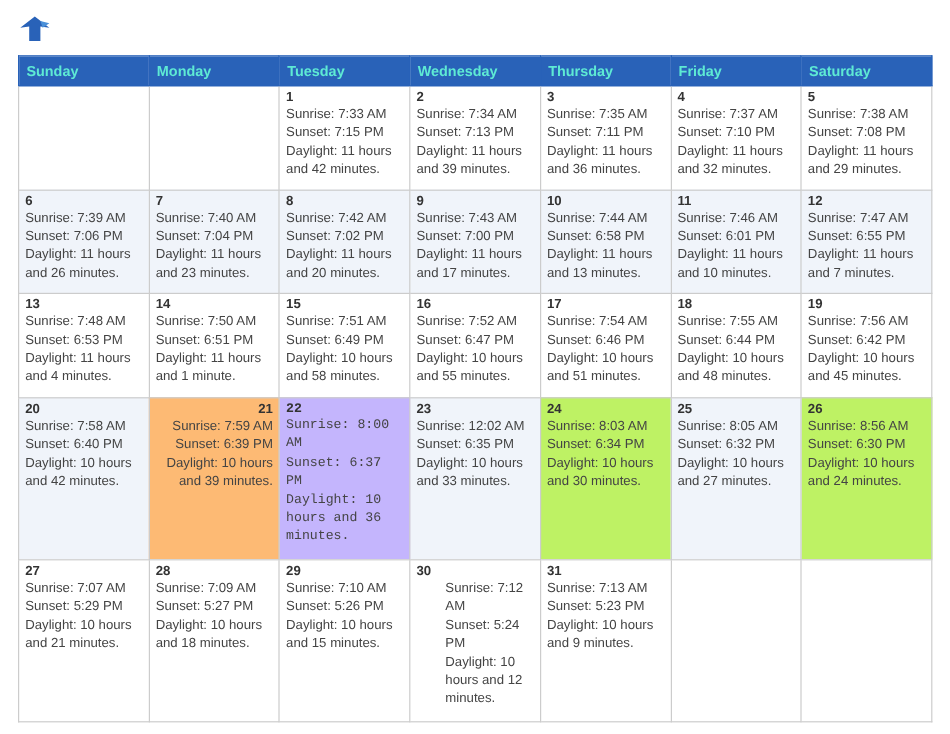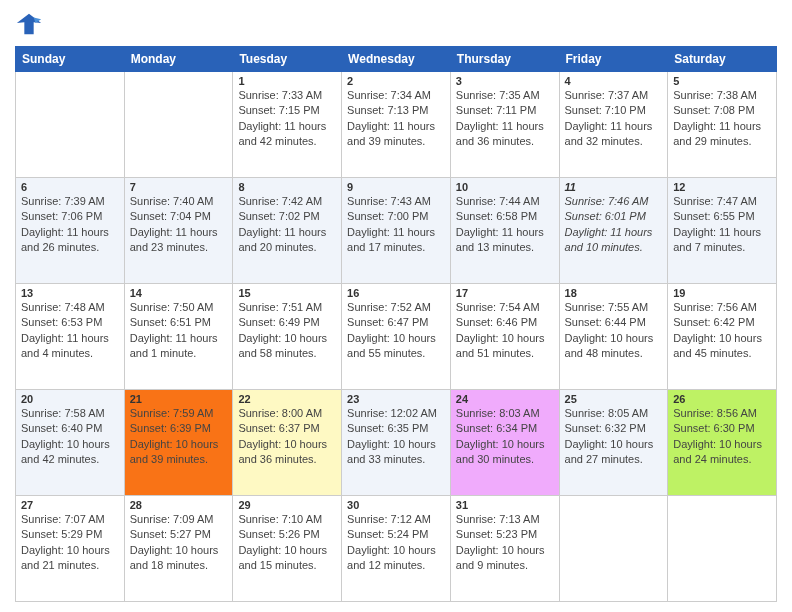--- a/index.html
+++ b/index.html
@@ -53,21 +53,21 @@
       font-size: 14px;
       color: #555;
     }
     .calendar-table {
       width: 100%;
       border-collapse: collapse;
       flex: 1;
     }
     .calendar-table th {
       background: #2962b8;
-      color: #ffffff;
+      color: #5eead4;
       font-size: 12px;
       font-weight: bold;
       padding: 5px 6px;
       text-align: left;
       border: 1px solid #2962b8;
     }
     .calendar-table td {
       border: 1px solid #ccc;
       vertical-align: top;
       padding: 3px 5px;
@@ -187,21 +187,21 @@
             <div class="day-info" style="white-space: pre-line;">Sunrise: 7:43 AM
 Sunset: 7:00 PM
 Daylight: 11 hours and 17 minutes.</div>
           </td>
           <td style="background: rgb(240, 244, 250);">
             <span class="day-number">10</span>
             <div class="day-info" style="white-space: pre-line;">Sunrise: 7:44 AM
 Sunset: 6:58 PM
 Daylight: 11 hours and 13 minutes.</div>
           </td>
-          <td style="background: rgb(240, 244, 250); font-style: italic;">
+          <td style="background: rgb(240, 244, 250);">
             <span class="day-number">11</span>
             <div class="day-info" style="white-space: pre-line;">Sunrise: 7:46 AM
 Sunset: 6:01 PM
 Daylight: 11 hours and 10 minutes.</div>
           </td>
           <td style="background: rgb(240, 244, 250);">
             <span class="day-number">12</span>
             <div class="day-info" style="white-space: pre-line;">Sunrise: 7:47 AM
 Sunset: 6:55 PM
 Daylight: 11 hours and 7 minutes.</div>
@@ -251,39 +251,39 @@
 Daylight: 10 hours and 45 minutes.</div>
           </td>
         </tr>
         <tr>
           <td style="background: rgb(240, 244, 250);">
             <span class="day-number">20</span>
             <div class="day-info" style="white-space: pre-line;">Sunrise: 7:58 AM
 Sunset: 6:40 PM
 Daylight: 10 hours and 42 minutes.</div>
           </td>
-          <td style="background: #f97316;">
+          <td style="background: #fdba74; text-align: right;">
             <span class="day-number">21</span>
             <div class="day-info" style="white-space: pre-line;">Sunrise: 7:59 AM
 Sunset: 6:39 PM
 Daylight: 10 hours and 39 minutes.</div>
           </td>
-          <td style="background: #fef9c3;">
+          <td style="background: #c4b5fd; font-family: Liberation Mono, monospace;">
             <span class="day-number">22</span>
             <div class="day-info" style="white-space: pre-line;">Sunrise: 8:00 AM
 Sunset: 6:37 PM
 Daylight: 10 hours and 36 minutes.</div>
           </td>
           <td style="background: rgb(240, 244, 250);">
             <span class="day-number">23</span>
             <div class="day-info" style="white-space: pre-line;">Sunrise: 12:02 AM
 Sunset: 6:35 PM
 Daylight: 10 hours and 33 minutes.</div>
           </td>
-          <td style="background: #f0abfc;">
+          <td style="background: #bef264;">
             <span class="day-number">24</span>
             <div class="day-info" style="white-space: pre-line;">Sunrise: 8:03 AM
 Sunset: 6:34 PM
 Daylight: 10 hours and 30 minutes.</div>
           </td>
           <td style="background: rgb(240, 244, 250);">
             <span class="day-number">25</span>
             <div class="day-info" style="white-space: pre-line;">Sunrise: 8:05 AM
 Sunset: 6:32 PM
 Daylight: 10 hours and 27 minutes.</div>
@@ -309,21 +309,21 @@
 Daylight: 10 hours and 18 minutes.</div>
           </td>
           <td>
             <span class="day-number">29</span>
             <div class="day-info" style="white-space: pre-line;">Sunrise: 7:10 AM
 Sunset: 5:26 PM
 Daylight: 10 hours and 15 minutes.</div>
           </td>
           <td>
             <span class="day-number">30</span>
-            <div class="day-info" style="white-space: pre-line;">Sunrise: 7:12 AM
+            <div class="day-info" style="white-space: pre-line; margin-left: 24px;">Sunrise: 7:12 AM
 Sunset: 5:24 PM
 Daylight: 10 hours and 12 minutes.</div>
           </td>
           <td>
             <span class="day-number">31</span>
             <div class="day-info" style="white-space: pre-line;">Sunrise: 7:13 AM
 Sunset: 5:23 PM
 Daylight: 10 hours and 9 minutes.</div>
           </td>
           <td class="empty-cell"></td>

